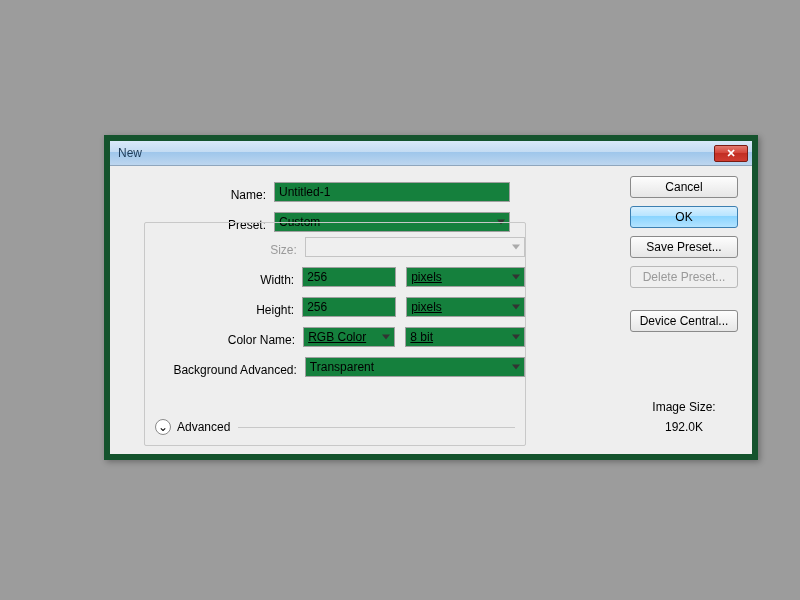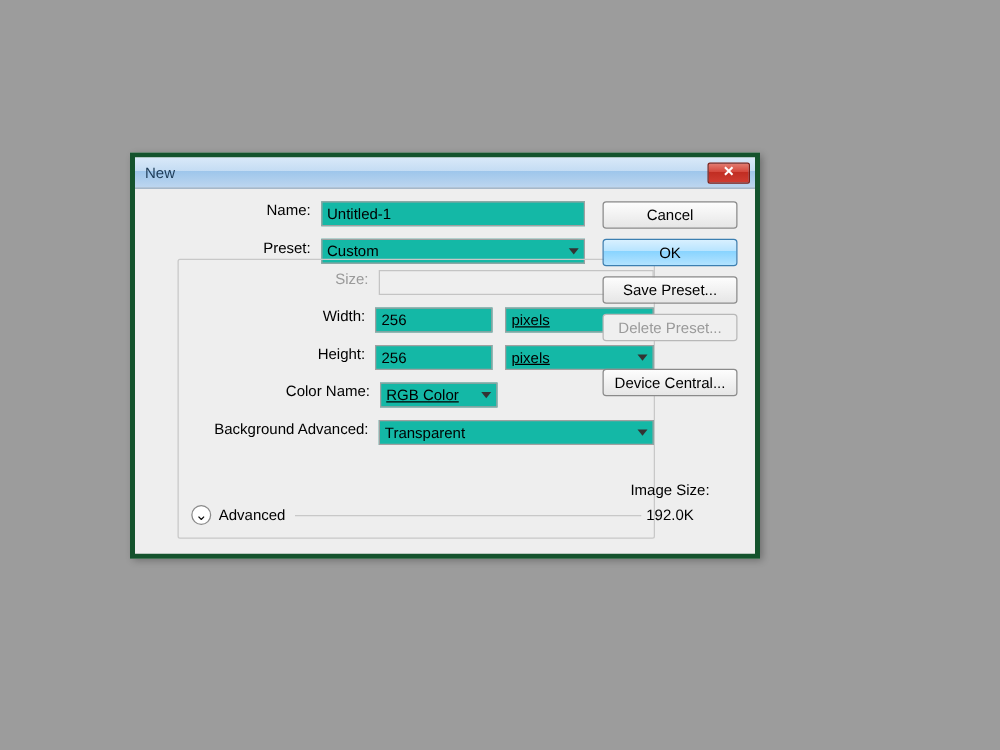--- a/index.html
+++ b/index.html
@@ -1,19 +1,19 @@
 <!DOCTYPE html>
 <html><head>
 <meta charset="utf-8">
 <style>
   * { box-sizing: border-box; font-family: "Segoe UI", Tahoma, sans-serif; font-size: 12px; }
   body { margin: 0; width: 800px; height: 600px; background: #9c9c9c; overflow: hidden; position: relative; }
   .dialog {
-    position: absolute; left: 104px; top: 122px; width: 504px; height: 325px;
-    background: #eeeeee; border: 4px solid #14532d; box-shadow: 2px 2px 6px rgba(0,0,0,0.3);
+    position: absolute; left: 104px; top: 135px; width: 654px; height: 325px;
+    background: #eeeeee; border: 6px solid #14532d; box-shadow: 2px 2px 6px rgba(0,0,0,0.3);
   }
   .titlebar {
     height: 25px;
     background: linear-gradient(to bottom, #d9e9f9 0%, #c4dcf3 45%, #9ec6eb 46%, #bdd6ef 100%);
     border-bottom: 1px solid #8fa6bd;
     display: flex; align-items: center; padding: 0 4px 0 8px;
     color: #1d3b57;
   }
   .titlebar .title { flex: 1; }
   .close-btn {
@@ -32,25 +32,25 @@
     display:flex; align-items:center; justify-content:center;
   }
   .btn.primary {
     background: linear-gradient(to bottom, #d8f0ff 0%, #b7e4ff 45%, #89d4ff 46%, #b3e3ff 100%);
     border: 1px solid #3c7fb1;
   }
   .btn.disabled { color: #9a9a9a; border-color: #b8b8b8; background: #efefef; cursor: default; }
   .img-size { text-align:center; margin-top: 68px; }
   .img-size .lbl { margin-bottom: 6px; }
   .left-col { position:absolute; left:14px; top:10px; right:136px; }
-  .row { display:flex; align-items:flex-start; height:26px; margin-bottom:4px; }
+  .row { display:flex; align-items:flex-end; height:26px; margin-bottom:4px; }
   .lblcell { width: 150px; text-align:right; padding-right:8px; }
   .lblcell.disabled { color:#9a9a9a; }
   input.text, .combo, .combo-small {
-    height:20px; background:#14b8a6; border:1px solid #a0a0a0; padding:0 4px;
+    height:20px; background:#15803d; border:1px solid #a0a0a0; padding:0 4px;
   }
   input.text { }
   .name-input { width: 236px; }
   .combo { width: 236px; display:flex; align-items:center; position:relative; cursor:pointer; }
   .combo-small { width: 122px; display:flex; align-items:center; position:relative; cursor:pointer;text-decoration:underline; }
   .combo .arrow, .combo-small .arrow {
     position:absolute; right:4px; top:50%; transform:translateY(-50%);
     width:0; height:0; border-left:4px solid transparent; border-right:4px solid transparent; border-top:5px solid #333;
   }
   .combo.disabled, .combo-small.disabled { background:#efefef; border-color:#c4c4c4; cursor:default; }
@@ -117,20 +117,24 @@
             <span>pixels</span>
             <span class="arrow"></span>
           </div>
         </div>
         <div class="row">
           <div class="lblcell">Color Name:</div>
           <div class="combo-small" style="width:94px; margin-right:10px">
             <span>RGB Color</span>
             <span class="arrow"></span>
           </div>
+          <div class="combo-small">
+            <span>8 bit</span>
+            <span class="arrow"></span>
+          </div>
         </div>
         <div class="row">
           <div class="lblcell">Background Advanced:</div>
           <div class="combo" style="width:222px">
             <span>Transparent</span>
             <span class="arrow"></span>
           </div>
         </div>
         <div class="advanced-row">
           <div class="expander">

